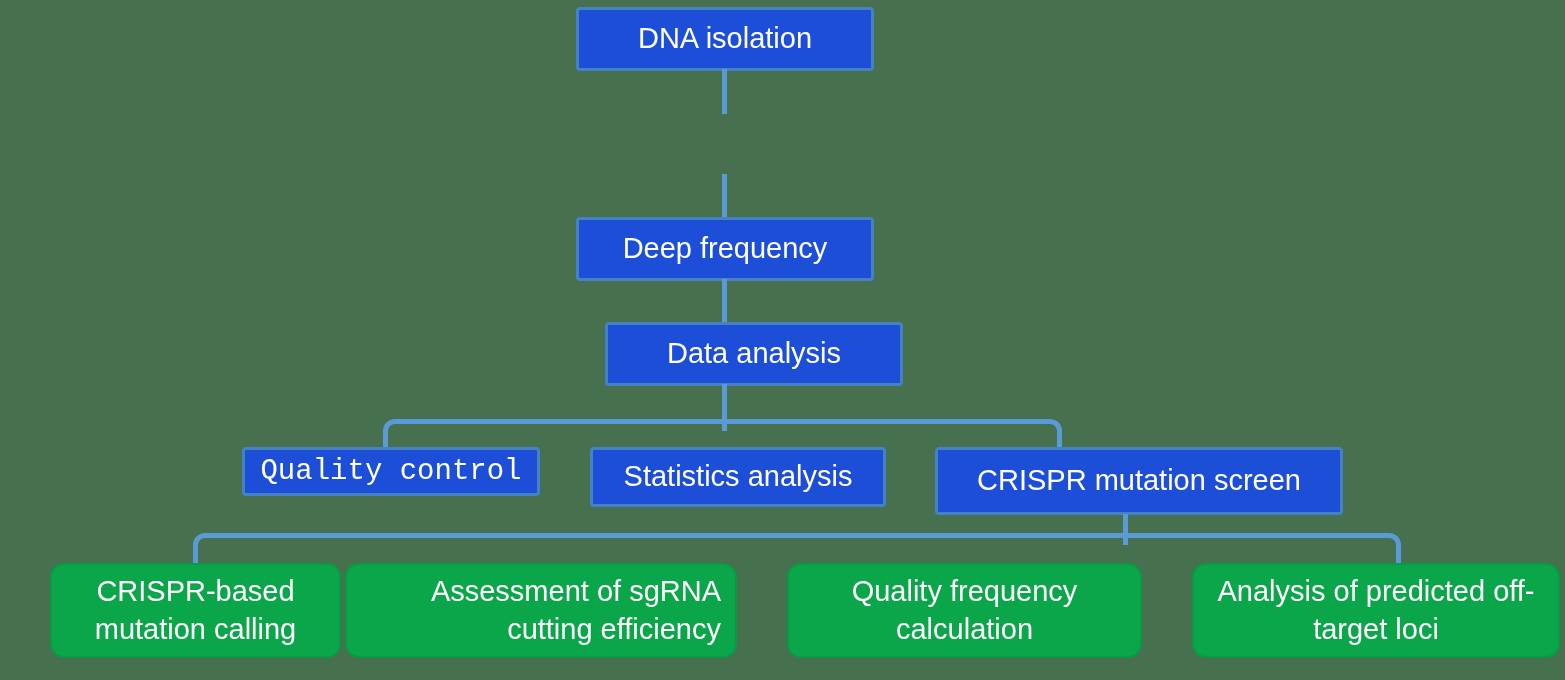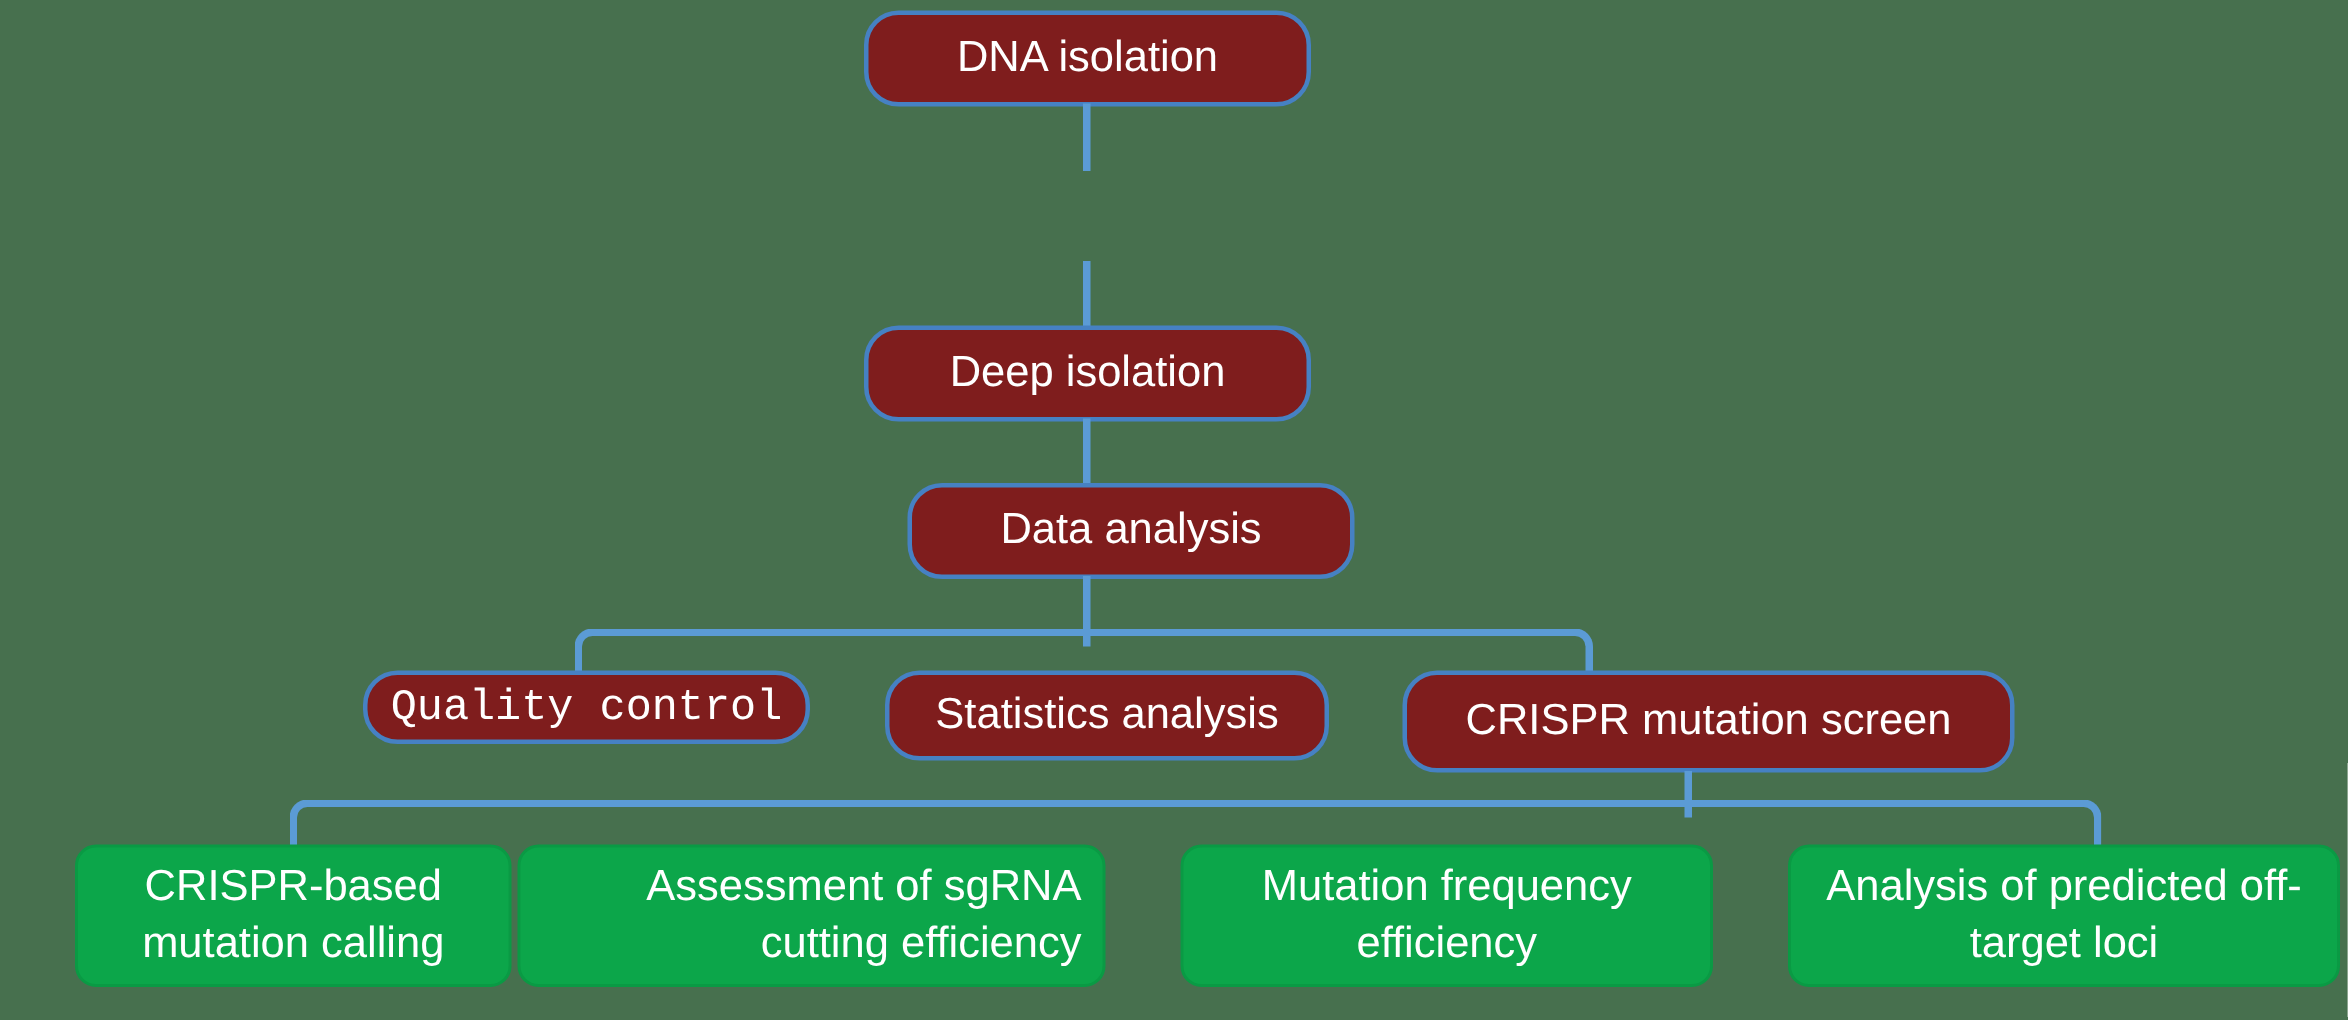--- a/index.html
+++ b/index.html
@@ -13,23 +13,23 @@
   .node{
     position:absolute;
     box-sizing:border-box;
     display:flex;align-items:center;justify-content:center;
     text-align:center;
     color:#fff;
     font-size:29px;
     line-height:1.3;
   }
   .blue{
-    background:#7f1d1d;
+    background:#1d4ed8;
     border:3px solid #4681c3;
-    border-radius:23px;
+    border-radius:4px;
   }
   .green{
     background:#0ca64a;
     border:2px solid #0a9a44;
     border-radius:14px;
   }
   .vline{
     position:absolute;
     width:5px;
     background:#5b9bd5;
@@ -53,21 +53,21 @@
 
 <div id="canvas">
 
   <div class="node blue" style="left:576px;top:7px;width:298px;height:64px;">DNA isolation</div>
 
   <div class="vline" style="left:722px;top:69px;height:45px;"></div>
 
 
   <div class="vline" style="left:722px;top:174px;height:45px;"></div>
 
-  <div class="node blue" style="left:576px;top:217px;width:298px;height:64px;">Deep isolation</div>
+  <div class="node blue" style="left:576px;top:217px;width:298px;height:64px;">Deep frequency</div>
 
   <div class="vline" style="left:722px;top:279px;height:45px;"></div>
 
   <div class="node blue" style="left:605px;top:322px;width:298px;height:64px;">Data analysis</div>
 
   <div class="vline" style="left:722px;top:384px;height:36px;"></div>
   <div class="bracket" style="left:383px;top:419px;width:679px;height:29px;"></div>
   <div class="tick" style="left:722px;top:424px;height:7px;"></div>
 
   <div class="node blue" style="left:242px;top:447px;width:298px;height:49px;font-family:Liberation Mono, monospace;">Quality control</div>
@@ -77,17 +77,17 @@
   <div class="node blue" style="left:935px;top:447px;width:408px;height:68px;">CRISPR mutation screen</div>
 
   <div class="vline" style="left:1123px;top:514px;height:20px;"></div>
   <div class="bracket" style="left:193px;top:533px;width:1208px;height:31px;"></div>
   <div class="tick" style="left:1123px;top:538px;height:7px;"></div>
 
   <div class="node green" style="left:2px;top:563px;width:291px;height:95px;padding:0 14px;margin-left:48px;">CRISPR-based mutation calling</div>
 
   <div class="node green" style="left:345px;top:563px;width:392px;height:95px;padding:0 14px;text-align:right;">Assessment of sgRNA cutting efficiency</div>
 
-  <div class="node green" style="left:787px;top:563px;width:355px;height:95px;padding:0 14px;">Mutation frequency efficiency</div>
+  <div class="node green" style="left:787px;top:563px;width:355px;height:95px;padding:0 14px;">Quality frequency calculation</div>
 
   <div class="node green" style="left:1192px;top:563px;width:368px;height:95px;padding:12px 14px;">Analysis of predicted off-target loci</div>
 
 </div>
 
 </body></html>

